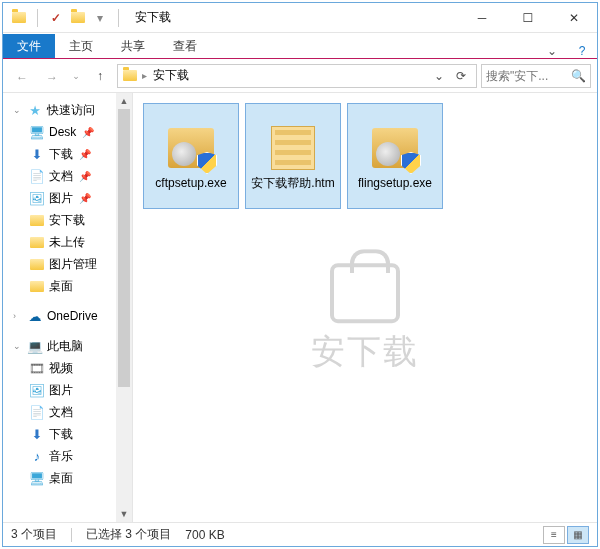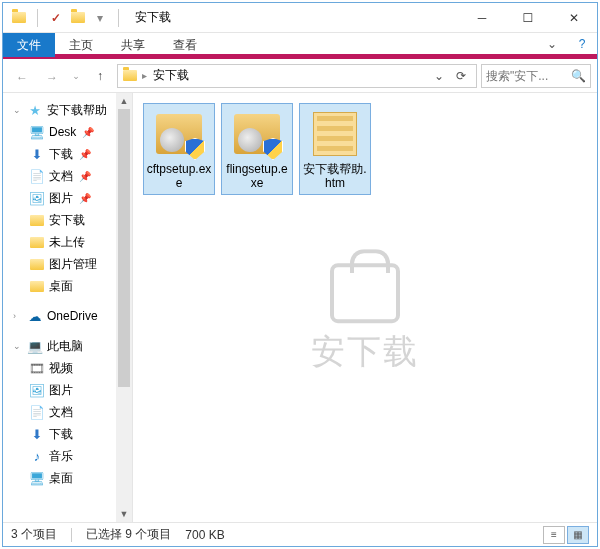--- a/index.html
+++ b/index.html
@@ -13,21 +13,21 @@
 .qat-icon { width:16px; height:16px; display:flex; align-items:center; justify-content:center; }
 .folder-ico { background:linear-gradient(#ffe9a6,#f7c843); width:14px; height:11px; border-radius:1px; position:relative; }
 .folder-ico::before { content:""; position:absolute; top:-3px; left:0; width:6px; height:3px; background:#f7c843; border-radius:1px 1px 0 0; }
 .check { color:#c0392b; font-weight:bold; }
 .titlebar .sep { width:1px; height:18px; background:#ccc; margin:0 4px; }
 .titlebar .title-text { margin-left:4px; color:#000; }
 .winbtns { margin-left:auto; display:flex; }
 .winbtn { width:46px; height:30px; display:flex; align-items:center; justify-content:center; color:#333; }
 
 
-.ribbon { height:26px; display:flex; border-bottom:5px solid #be185d; background:#fff; }
+.ribbon { height:26px; display:flex; align-items:flex-end; border-bottom:1px solid #be185d; background:#fff; }
 .ribbon .file-tab { background:#1979ca; color:#fff; height:24px; padding:0 14px; display:flex; align-items:center; }
 .ribbon .tab { height:24px; padding:0 14px; display:flex; align-items:center; color:#333; }
 .ribbon .expand { margin-left:auto; width:30px; display:flex; align-items:center; justify-content:center; color:#555; }
 .ribbon .help { width:30px; display:flex; align-items:center; justify-content:center; color:#1979ca; }
 
 
 .navrow { height:34px; display:flex; align-items:center; padding:4px 6px; gap:4px; border-bottom:1px solid #e5e5e5; }
 .navbtn { width:26px; height:26px; display:flex; align-items:center; justify-content:center; color:#999; border-radius:2px; }
 .navbtn.enabled { color:#333; }
 .addressbar { flex:1; height:24px; border:1px solid #ccc; display:flex; align-items:center; padding:0 4px; gap:4px; }
@@ -56,21 +56,21 @@
 .pc-ico { color:#3a7ebf; }
 .video-ico { color:#666; }
 .music-ico { color:#1979ca; }
 .scrollbar-v { position:absolute; right:0; top:0; bottom:0; width:16px; background:#f0f0f0; display:flex; flex-direction:column; }
 .sb-btn { height:16px; display:flex; align-items:center; justify-content:center; color:#666; font-size:9px; }
 .sb-track { flex:1; position:relative; }
 .sb-thumb { position:absolute; left:2px; right:2px; top:0; height:70%; background:#cdcdcd; }
 
 
 .content { flex:1; position:relative; padding:10px; display:flex; gap:6px; align-items:flex-start; }
-.file { width:72px; display:flex; flex-direction:column; align-items:center; padding:4px 2px; border:1px solid #7aaee0; background:#cde6f7; }
+.file { width:96px; display:flex; flex-direction:column; align-items:center; padding:18px 2px; border:1px solid #7aaee0; background:#cde6f7; }
 .file .thumb { width:52px; height:52px; display:flex; align-items:center; justify-content:center; position:relative; }
 .exe-thumb { background:linear-gradient(#f5d485,#d9a43a); width:46px; height:40px; border-radius:3px; position:relative; }
 .exe-thumb::before { content:""; position:absolute; left:4px; bottom:2px; width:24px; height:24px; background:radial-gradient(circle at 40% 40%,#eee,#aaa); border-radius:50%; }
 .shield { position:absolute; right:0; bottom:0; width:20px; height:22px; background:linear-gradient(135deg,#2a6fd6 50%,#ffd24a 50%); clip-path:polygon(50% 0,100% 15%,100% 60%,50% 100%,0 60%,0 15%); border:1px solid #fff; }
 .htm-thumb { width:44px; height:44px; background:#f9dd9a; border:1px solid #d4a94b; position:relative; }
 .htm-thumb::before{content:"";position:absolute;left:3px;top:3px;right:3px;bottom:3px;background:repeating-linear-gradient(#eac36b 0 5px,#f9dd9a 5px 10px);}
 .file .label { text-align:center; line-height:14px; word-break:break-all; margin-top:2px; color:#000; }
 
 
 .watermark { position:absolute; left:50%; top:50%; transform:translate(-50%,-40%); text-align:center; color:#d5d5d5; pointer-events:none; }
@@ -140,21 +140,21 @@
       <input placeholder="搜索&quot;安下..." style="">
       <span style="color:#888">🔍</span>
     </div>
   </div>
 
   <div class="body">
     <div class="sidebar">
       <div class="tree-item">
         <span class="caret">⌄</span>
         <span class="ico16 star">★</span>
-        <span>安下载帮助</span>
+        <span>快速访问</span>
       </div>
       <div class="tree-item sub">
           <span class="ico16 desktop-ico">🖥</span>
           <span>Desk</span>
           <span class="pin">📌</span>
         </div>
       <div class="tree-item sub">
           <span class="ico16 downarrow">⬇</span>
           <span>下载</span>
           <span class="pin">📌</span>
@@ -244,43 +244,43 @@
     <div class="content">
       <div class="file">
         <div class="thumb">
             <div class="exe-thumb"></div>
             <div class="shield"></div>
           </div>
         <div class="label">cftpsetup.exe</div>
       </div>
       <div class="file">
         <div class="thumb">
+            <div class="htm-thumb"></div>
+          </div>
+        <div class="label">安下载帮助.htm</div>
+      </div>
+      <div class="file">
+        <div class="thumb">
             <div class="exe-thumb"></div>
             <div class="shield"></div>
           </div>
         <div class="label">flingsetup.exe</div>
-      </div>
-      <div class="file">
-        <div class="thumb">
-            <div class="htm-thumb"></div>
-          </div>
-        <div class="label">安下载帮助.htm</div>
       </div>
 
       <div class="watermark">
         <div class="wm-bag"></div>
         <div class="wm1">安下载</div>
       </div>
     </div>
   </div>
 
   <div class="status">
     <span>3 个项目</span>
     <span style="border-left:1px solid #ccc;height:14px"></span>
-    <span>已选择 9 个项目</span>
+    <span>已选择 3 个项目</span>
     <span>700 KB</span>
     <div class="viewbtns">
       <div class="viewbtn">≡</div>
       <div class="viewbtn active">▦</div>
     </div>
   </div>
 
 </div>
 
 </body></html>

